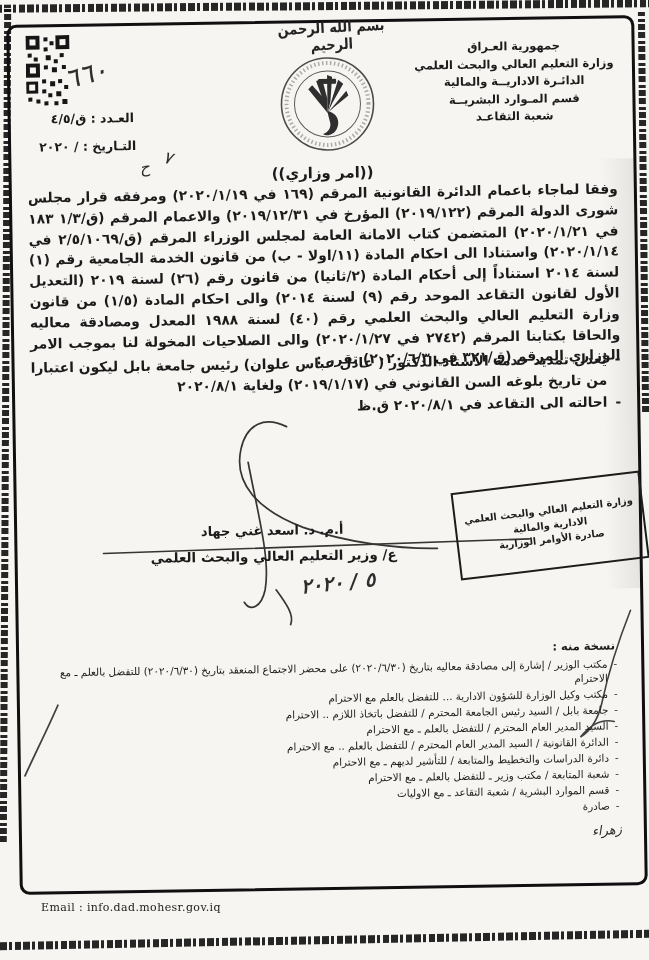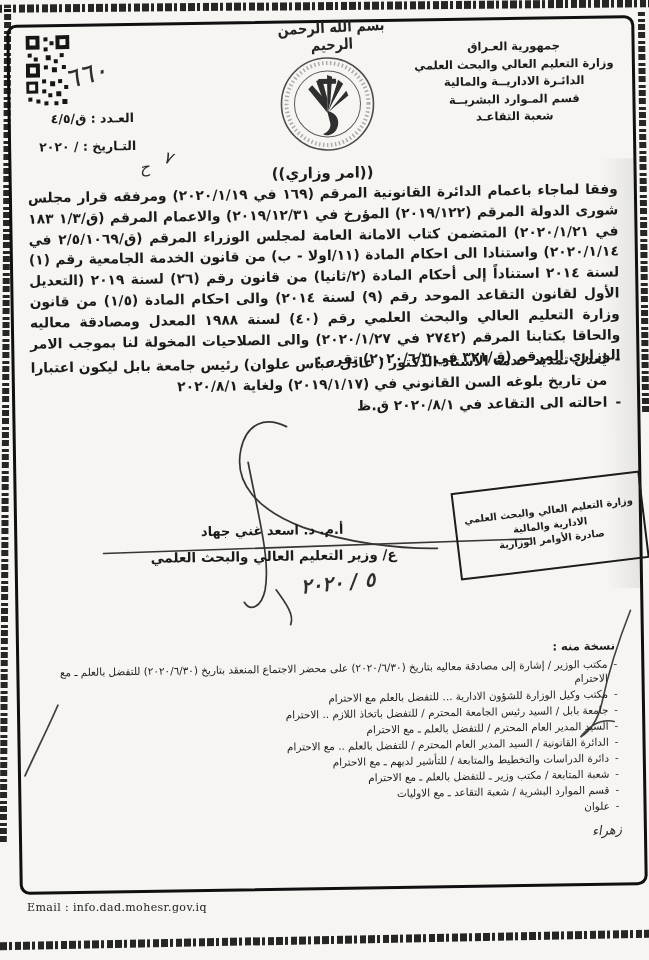--- a/index.html
+++ b/index.html
@@ -50,21 +50,21 @@
   .stamp{left:438px;top:462px;width:186px;height:84px;border:2.5px solid #1c1c1c;
          transform:rotate(-6deg);display:flex;flex-direction:column;justify-content:center;
          gap:2px;text-align:center;font-weight:bold;font-size:9.8px;line-height:12.5px;color:#1e1e1e;}
   
   .dist-head{left:420px;top:620px;width:176px;text-align:right;font-weight:bold;font-size:11.5px;}
   .dist{left:10px;top:639px;width:588px;font-size:10.4px;line-height:13.6px;}
   .d-item{display:flex;flex-direction:row;gap:6px;direction:rtl;text-align:right;margin-bottom:2.5px;}
   .hw-note{left:510px;top:806px;width:90px;text-align:right;font-size:13px;
            font-style:italic;transform:rotate(-4deg);}
   
-  .email{position:absolute;left:27px;top:901px;font-size:11px;color:#222;
+  .email{position:absolute;left:41px;top:901px;font-size:11px;color:#222;
          font-family:"DejaVu Serif",serif;letter-spacing:.4px;}
 </style>
 </head>
 <body>
 
 <div class="scan">
 
   <div class="strip h top"></div>
   <div class="strip h bottom"></div>
   <div class="strip v left"></div>
@@ -214,21 +214,21 @@
       <div class="d-item">
         <span>-</span>
         <span>شعبة المتابعة / مكتب وزير ـ للتفضل بالعلم ـ مع الاحترام</span>
       </div>
       <div class="d-item">
         <span>-</span>
         <span>قسم الموارد البشرية / شعبة التقاعد ـ مع الاوليات</span>
       </div>
       <div class="d-item">
         <span>-</span>
-        <span>علوان</span>
+        <span>صادرة</span>
       </div>
     </div>
 
     <div class="abs rtl hand hw-note">زهراء</div>
   </div>
 
   <div class="email">Email : info.dad.mohesr.gov.iq</div>
 
 </div>
 

